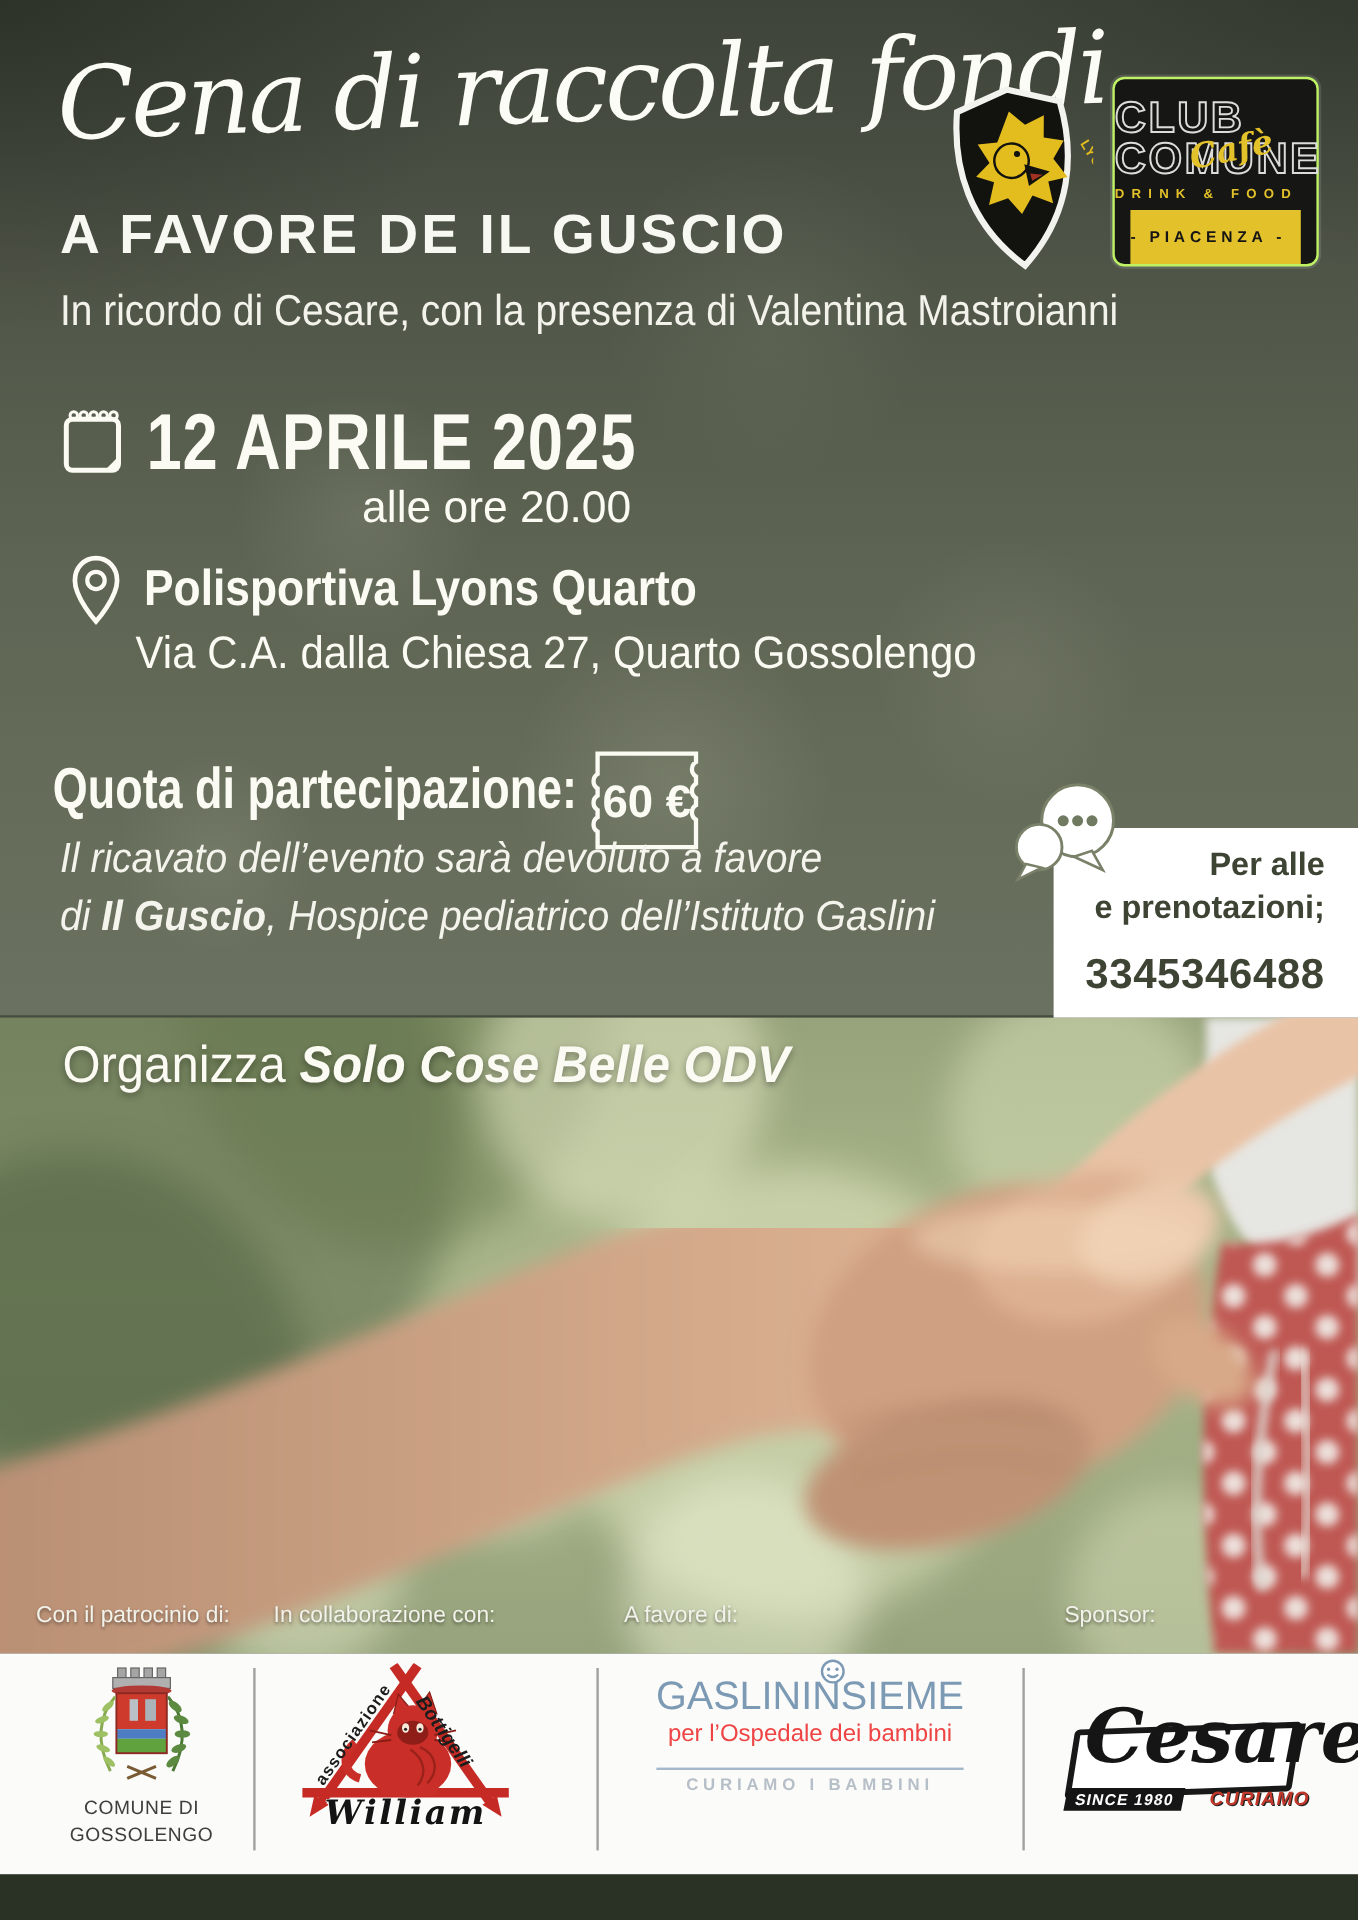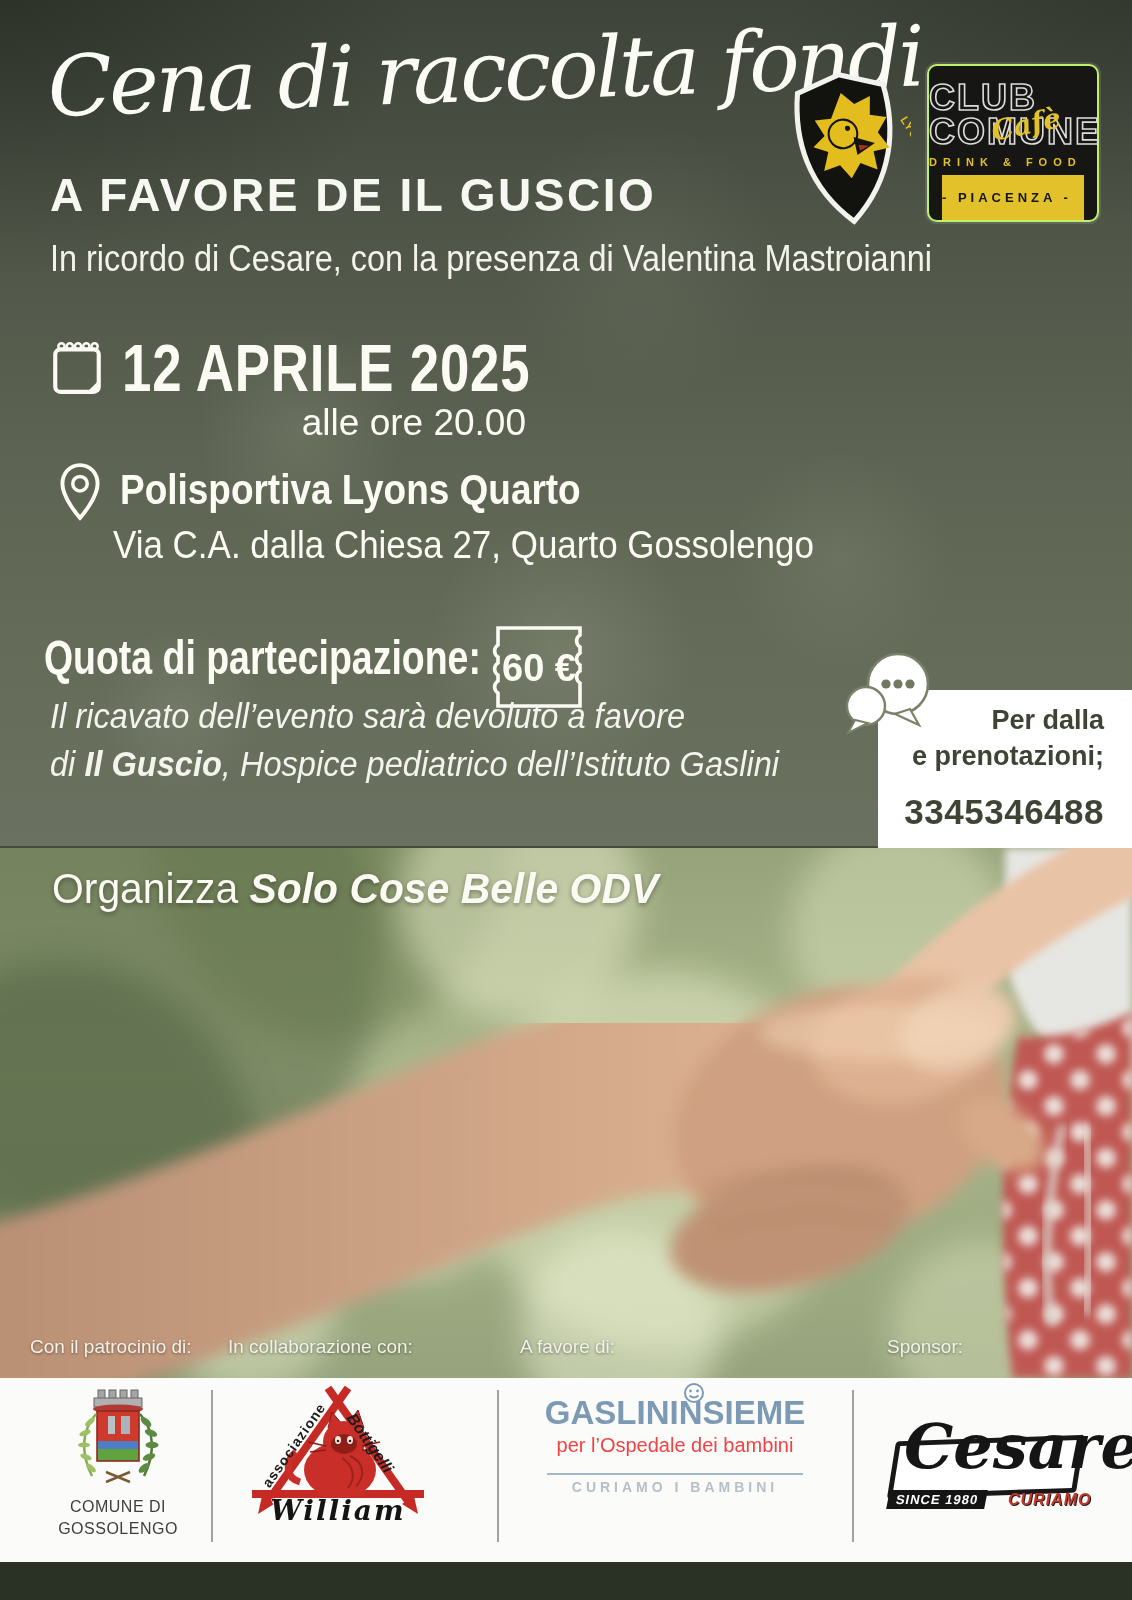--- a/index.html
+++ b/index.html
@@ -83,21 +83,21 @@
   .logo-strip{position:absolute;left:0;top:1378px;width:1132px;height:184px;background:#fbfbfa;}
   .vline{position:absolute;top:12px;height:152px;width:2px;background:#909090;opacity:.85;}
   .v1{left:211px;} .v2{left:497px;} .v3{left:852px;}
 
   .comune-logo{position:absolute;left:15px;top:10px;width:206px;text-align:center;color:#3e3e3e;}
   .comune-text{margin-top:4px;font-size:16px;letter-spacing:.5px;line-height:1.4;font-weight:500;}
 
   .bottigelli-logo{position:absolute;left:248px;top:8px;}
 
   .gaslini-logo{position:absolute;left:500px;top:16px;width:350px;text-align:center;}
-  .g-top{font-size:33px;font-weight:700;color:#7d9ab4;letter-spacing:0;}
+  .g-top{font-size:33px;font-weight:400;color:#7d9ab4;letter-spacing:0;}
   .g-smiley{position:absolute;left:182px;top:-13px;}
   .g-sub{font-size:20px;color:#ef4444;margin-top:2px;}
   .g-line{width:256px;height:2px;background:#a3b8c8;margin:16px auto 0;}
   .g-name{font-family:"DejaVu Sans",sans-serif;font-size:46px;font-weight:500;color:#7d9ab4;
     letter-spacing:7px;margin-top:8px;}
   .g-tag{font-size:14px;color:#b6bfc7;letter-spacing:4px;margin-top:4px;font-weight:600;}
 
   .bulla-logo{position:absolute;left:880px;top:22px;width:240px;height:130px;}
   .bulla-box{position:absolute;left:12px;top:38px;width:188px;height:58px;background:#fff;
     border:5px solid #181818;border-radius:4px;transform:skewX(-11deg) rotate(-2deg);}
@@ -225,21 +225,21 @@
   <div class="fee-label">Quota di partecipazione:</div>
   <svg class="ticket" width="126" height="90" viewBox="0 0 126 90">
     <path d="M22 6 H104 V13 A7 7 0 0 0 104 25 V31 A7 7 0 0 0 104 43 V49 A7 7 0 0 0 104 61 V84 H22 V71 A7 7 0 0 1 22 59 V53 A7 7 0 0 1 22 41 V35 A7 7 0 0 1 22 23 Z" fill="none" stroke="#fbfbf4" stroke-width="3.6"></path>
     <text x="63" y="59" text-anchor="middle" font-size="38" font-weight="bold" fill="#fbfbf4" font-family="Liberation Sans, sans-serif">60 €</text>
   </svg>
   <div class="note note1">Il ricavato dell’evento sarà devoluto a favore</div>
   <div class="note note2"><span>di </span><b>Il Guscio</b><span>, Hospice pediatrico dell’Istituto Gaslini</span></div>
 
   <div class="info-box">
     <div class="info-text">
-      <div class="info-l">Per dalla</div>
+      <div class="info-l">Per alle</div>
       <div class="info-l">e prenotazioni;</div>
       <div class="info-phone">3345346488</div>
     </div>
   </div>
   <svg class="chat-icon" width="102" height="96" viewBox="0 0 102 96">
     <circle cx="58" cy="36" r="30" fill="#ffffff" stroke="#7a8169" stroke-width="2.6"></circle>
     <path d="M70 61 L79 77 L55 66 Z" fill="#ffffff" stroke="#7a8169" stroke-width="2.2"></path>
     <circle cx="26" cy="58" r="19" fill="#ffffff" stroke="#7a8169" stroke-width="2.4"></circle>
     <path d="M15 72 L8 85 L28 75 Z" fill="#ffffff" stroke="#7a8169" stroke-width="2"></path>
     <circle cx="46" cy="36" r="4.6" fill="#707a60"></circle>

